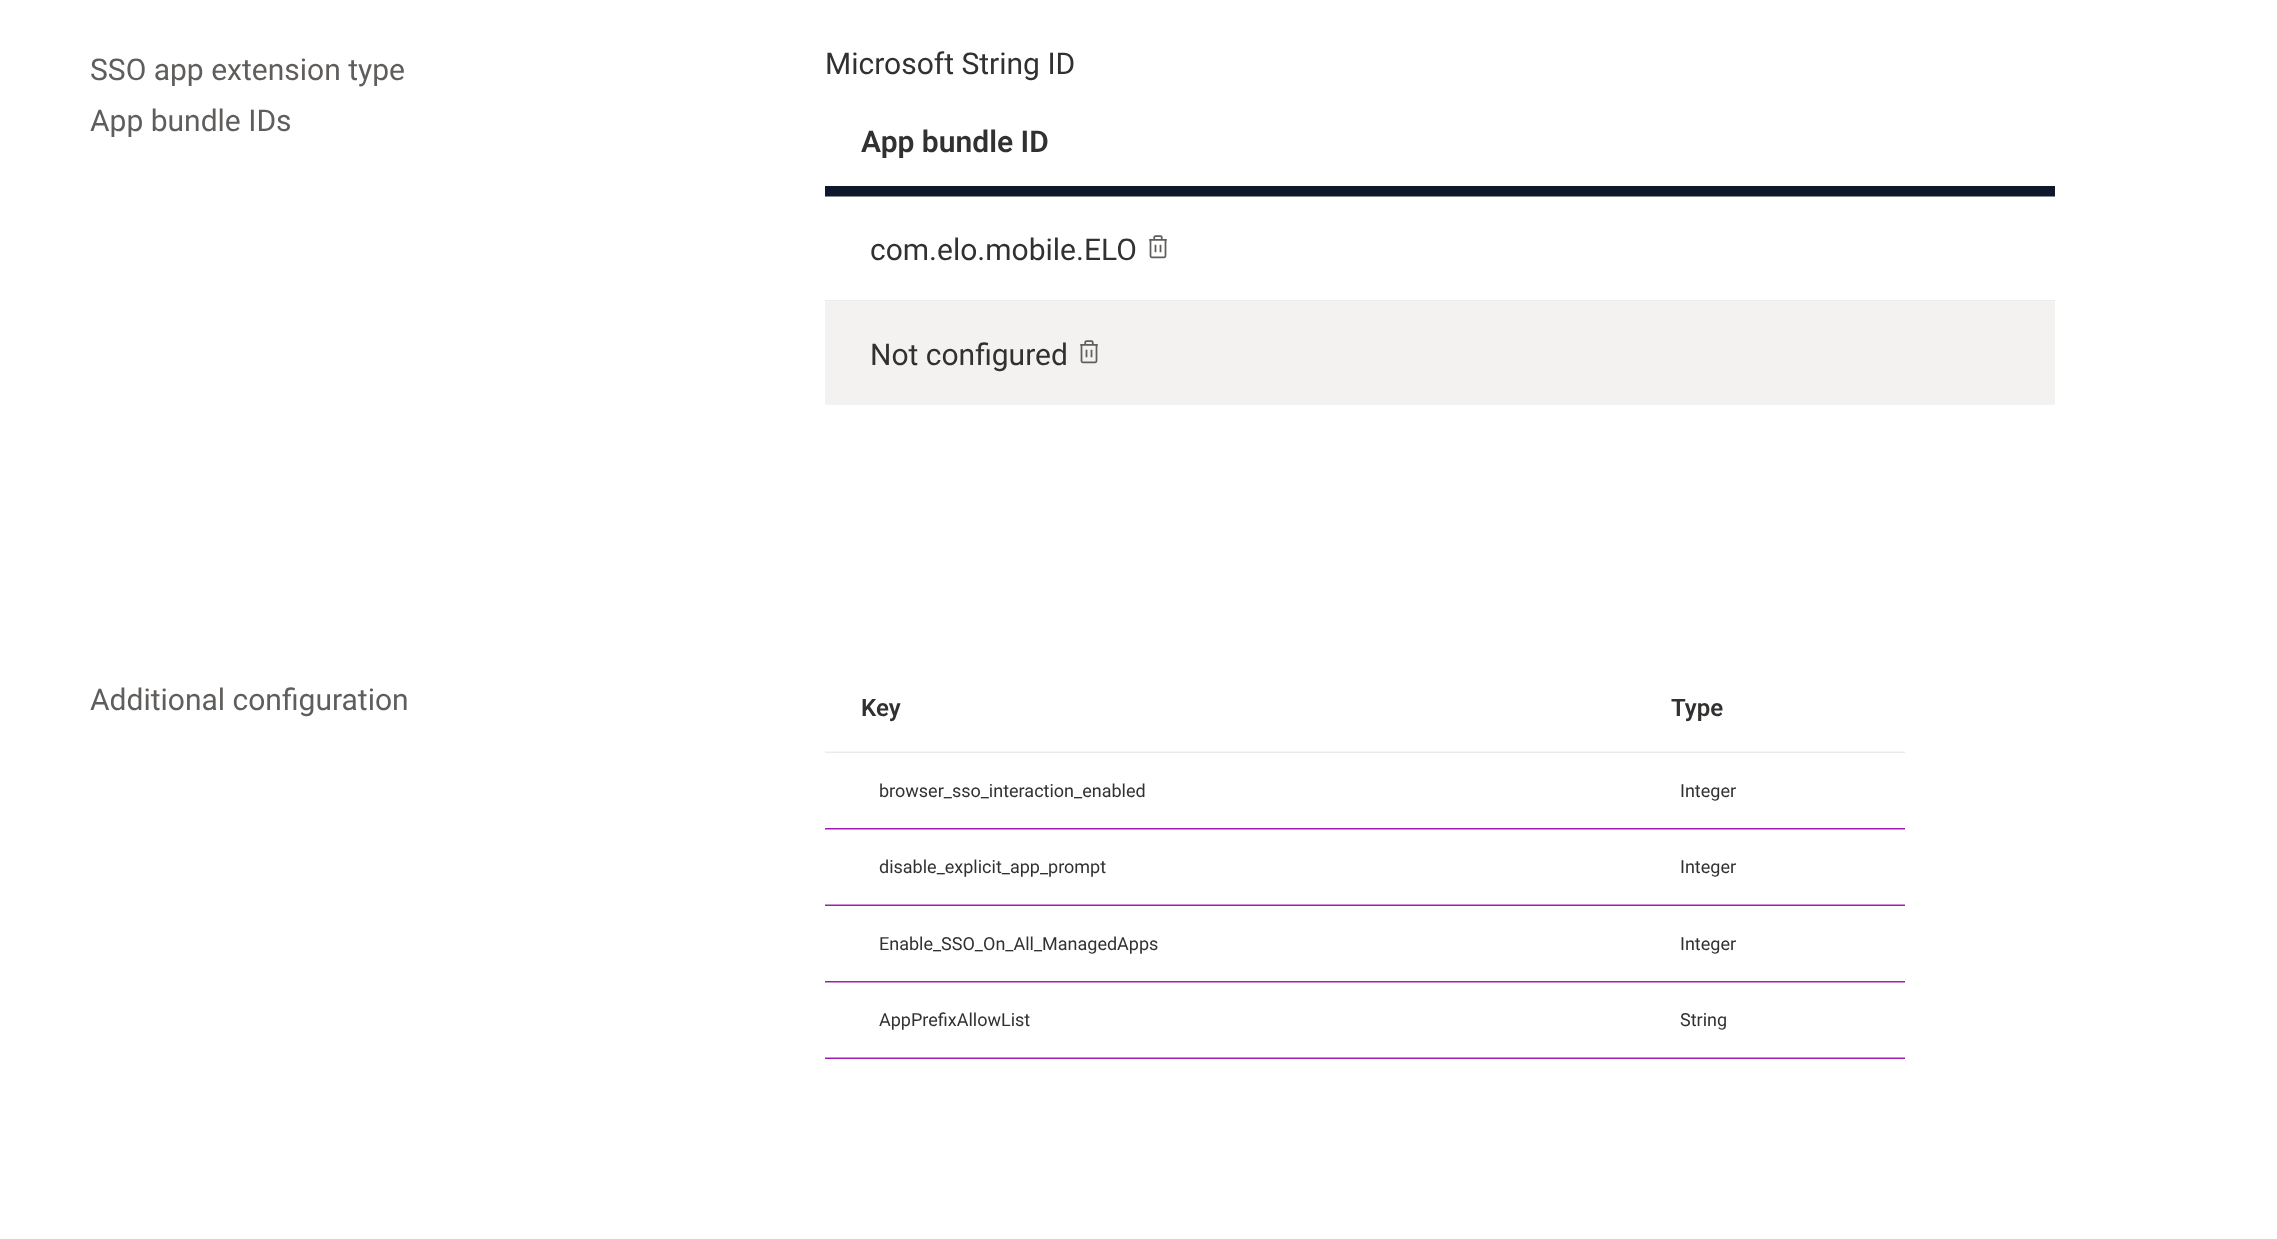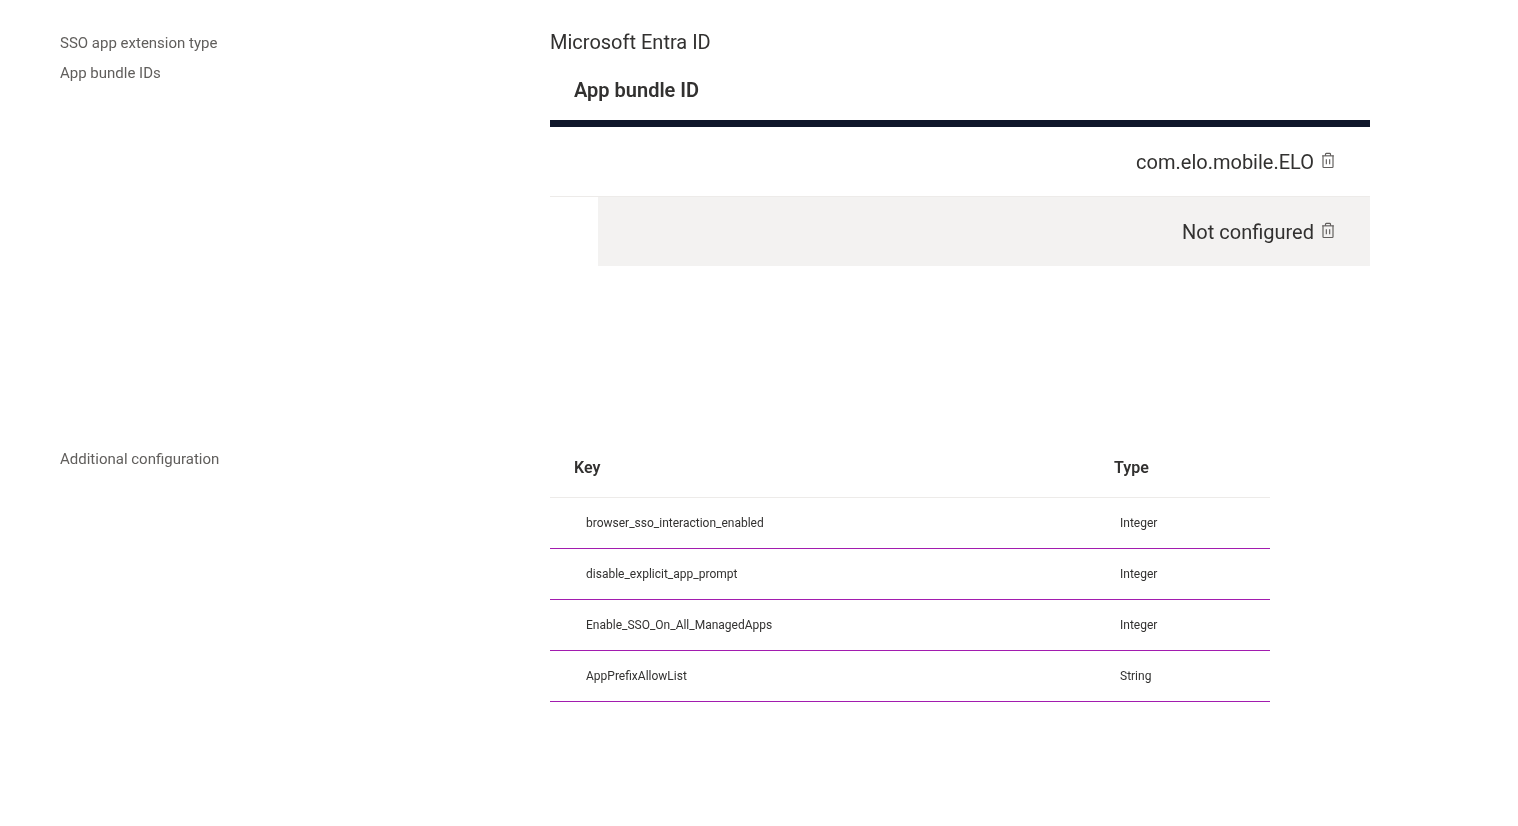--- a/index.html
+++ b/index.html
@@ -16,21 +16,21 @@
     }
     .form-row {
       display: flex;
       margin-bottom: 6px;
       align-items: flex-start;
     }
     .form-label {
       width: 490px;
       flex-shrink: 0;
       color: #605e5c;
-      font-size: 15px;
+      font-size: 20px;
       padding-top: 4px;
     }
     .form-value {
       flex: 1;
       color: #323130;
       font-size: 20px;
     }
     .bundle-table {
       margin-top: 0;
       width: 100%;
@@ -39,29 +39,28 @@
     .bundle-header {
       font-weight: 600;
       color: #323130;
       padding: 18px 24px 18px 24px;
       border-bottom: 7px solid #0f172a;
       font-size: 20px;
     }
     .bundle-row {
       display: flex;
       align-items: center;
-      justify-content: flex-end;
+      justify-content: flex-start;
       padding: 18px 28px 18px 30px;
       border-bottom: 1px solid #edebe9;
       font-size: 20px;
     }
     .bundle-row.alt {
       background: #f3f2f1;
       border-bottom: none;
-      margin-left: 48px;
     }
     .bundle-row .bundle-text {
       color: #323130;
     }
     .trash-btn {
       background: none;
       border: none;
       cursor: pointer;
       padding: 4px;
       color: #605e5c;
@@ -103,21 +102,21 @@
     }
     .config-table th.key-col {
       width: 540px;
     }
   </style>
 </head>
 <body>
 
 <div class="form-row">
   <div class="form-label">SSO app extension type</div>
-  <div class="form-value">Microsoft Entra ID</div>
+  <div class="form-value">Microsoft String ID</div>
 </div>
 
 <div class="form-row">
   <div class="form-label">App bundle IDs</div>
   <div class="form-value">
     <div class="bundle-table">
       <div class="bundle-header">App bundle ID</div>
       <div class="bundle-row">
         <span class="bundle-text">com.elo.mobile.ELO</span>
         <button class="trash-btn">

